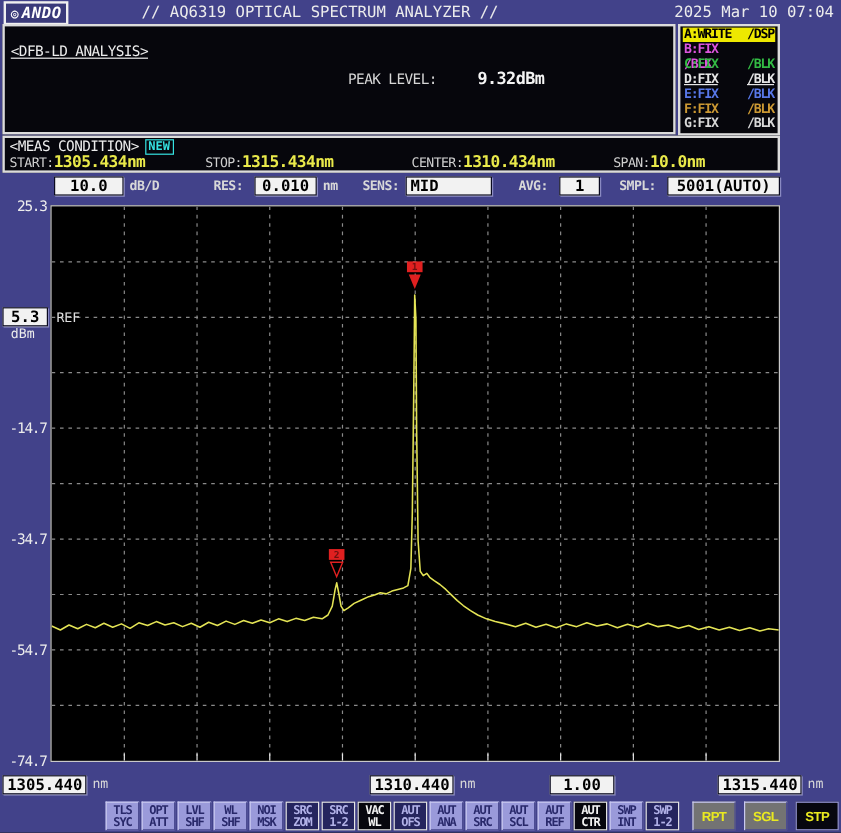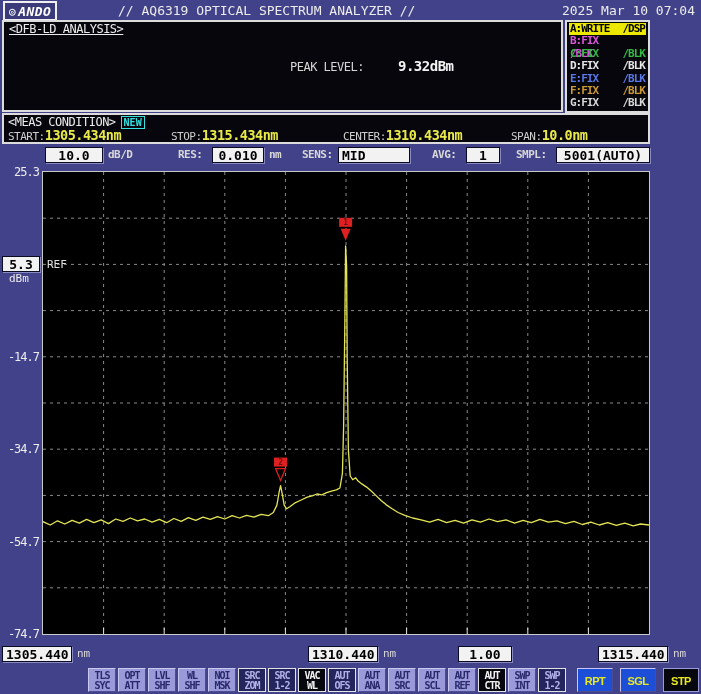--- a/index.html
+++ b/index.html
@@ -12,21 +12,21 @@
   
   .logo{position:absolute;left:3px;top:1px;height:16px;border:2px solid #f0f0f0;
         display:flex;align-items:center;padding:0 4px;color:#fff;font-weight:bold;
         font-style:italic;font-size:13px;letter-spacing:0.5px;background:#3a3a7a;}
   .logo .mark{font-style:normal;font-size:11px;margin-right:2px;}
   .hdr-title{position:absolute;left:118px;top:3px;color:#ececec;font-size:13px;white-space:pre;}
   .hdr-clock{position:absolute;right:6px;top:3px;color:#ececec;font-size:13px;}
   
   .panel{background:#06060c;border:2px solid #dcdcdc;box-sizing:border-box;position:absolute;}
   #panel-analysis{left:2px;top:20px;width:561px;height:92px;}
-  .an-title{position:absolute;left:5px;top:0;color:#ececec;font-size:12px;
+  .an-title{position:absolute;left:5px;top:14px;color:#ececec;font-size:12px;
             text-decoration:underline;letter-spacing:-0.5px;}
   #analysis-rows{position:absolute;left:0;top:17px;width:300px;}
   .a-row{display:flex;height:17px;align-items:baseline;}
   .a-lbl{width:168px;text-align:right;color:#d6d6d6;font-size:12px;letter-spacing:-0.5px;}
   .a-val{width:120px;text-align:right;color:#f4f4f4;font-size:14px;font-weight:bold;letter-spacing:-0.5px;}
   #peak-level{position:absolute;left:286px;top:36px;display:flex;align-items:baseline;}
   #peak-level .a-lbl{width:auto;}
   #peak-level .a-val{width:auto;margin-left:34px;}
   
   #panel-traces{left:565px;top:20px;width:85px;height:93px;padding:1px 2px;}
@@ -63,21 +63,21 @@
   .sk{width:28px;height:24px;font-family:inherit;font-size:10px;font-weight:bold;
       line-height:10px;text-align:center;letter-spacing:-1px;padding:2px 0;box-sizing:border-box;
       cursor:pointer;}
   .sk-normal{background:#9a9ada;color:#28286a;border:1px solid #c9c9ef;
              border-right-color:#4c4c92;border-bottom-color:#4c4c92;}
   .sk-invert{background:#25255e;color:#b2b2e8;border:1px solid #e4e4e4;}
   .sk-dark{background:#07070e;color:#f2f2f2;border:1px solid #e4e4e4;}
   #sweepkeys{position:absolute;left:577px;top:668px;display:flex;gap:7px;}
   .swk{width:36px;height:24px;font-size:11px;font-weight:bold;text-align:center;
        line-height:22px;box-sizing:border-box;cursor:pointer;letter-spacing:-0.5px;}
-  .swk-yellow{background:#1d4ed8;color:#e9e920;border:1px solid #c9c9ef;
+  .swk-yellow{background:#737373;color:#e9e920;border:1px solid #c9c9ef;
               border-right-color:#4c4c92;border-bottom-color:#4c4c92;}
   .swk-yellow-dark{background:#07070e;color:#e9e920;border:1px solid #9a9ada;}
 </style>
 </head>
 <body>
 
 <div id="screen">
 
   <div class="logo">
     <span class="mark">◎</span>
@@ -100,21 +100,21 @@
         <span>/DSP</span>
       </div>
       <div class="t-row" style="color: rgb(221, 85, 221); flex-direction: column;">
         <span>B:FIX</span>
         <span>/BLK</span>
       </div>
       <div class="t-row" style="color: rgb(51, 187, 68);">
         <span>C:FIX</span>
         <span>/BLK</span>
       </div>
-      <div class="t-row" style="color: rgb(230, 230, 230);">
+      <div class="t-row" style="color: rgb(230, 230, 230); text-decoration: underline;">
         <span>D:FIX</span>
         <span>/BLK</span>
       </div>
       <div class="t-row" style="color: rgb(88, 120, 232);">
         <span>E:FIX</span>
         <span>/BLK</span>
       </div>
       <div class="t-row" style="color: rgb(204, 153, 51);">
         <span>F:FIX</span>
         <span>/BLK</span>

